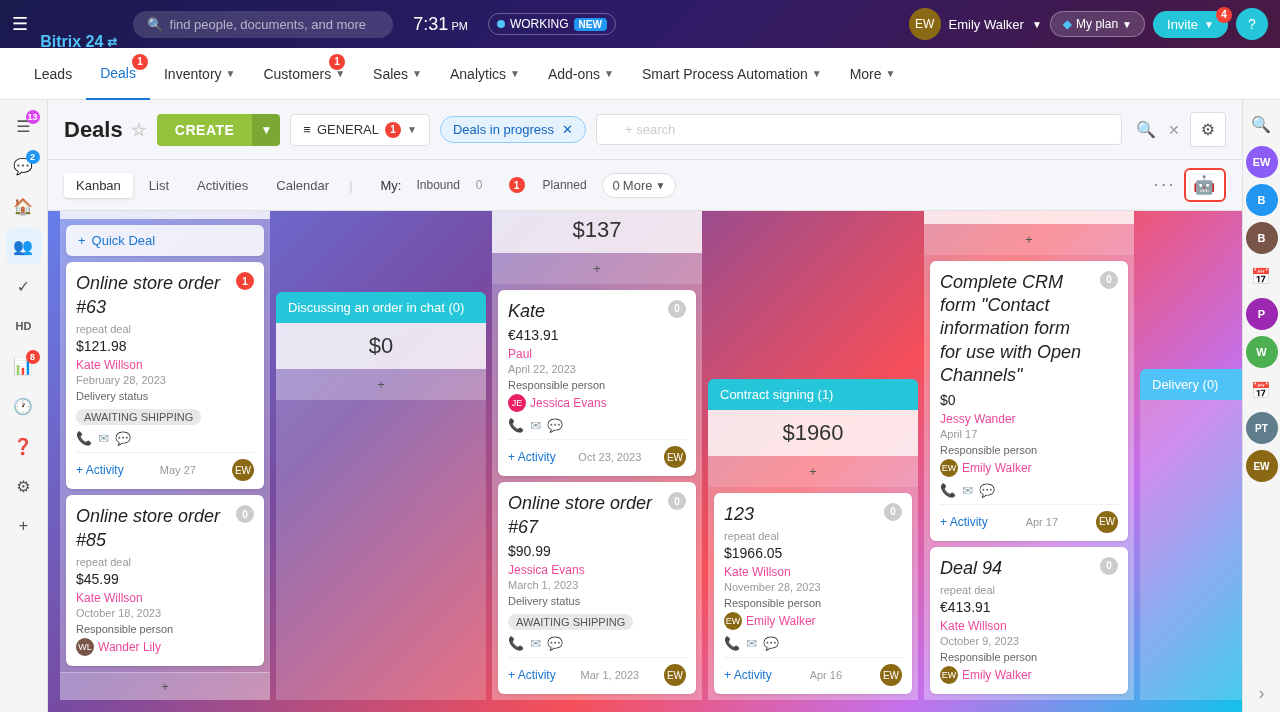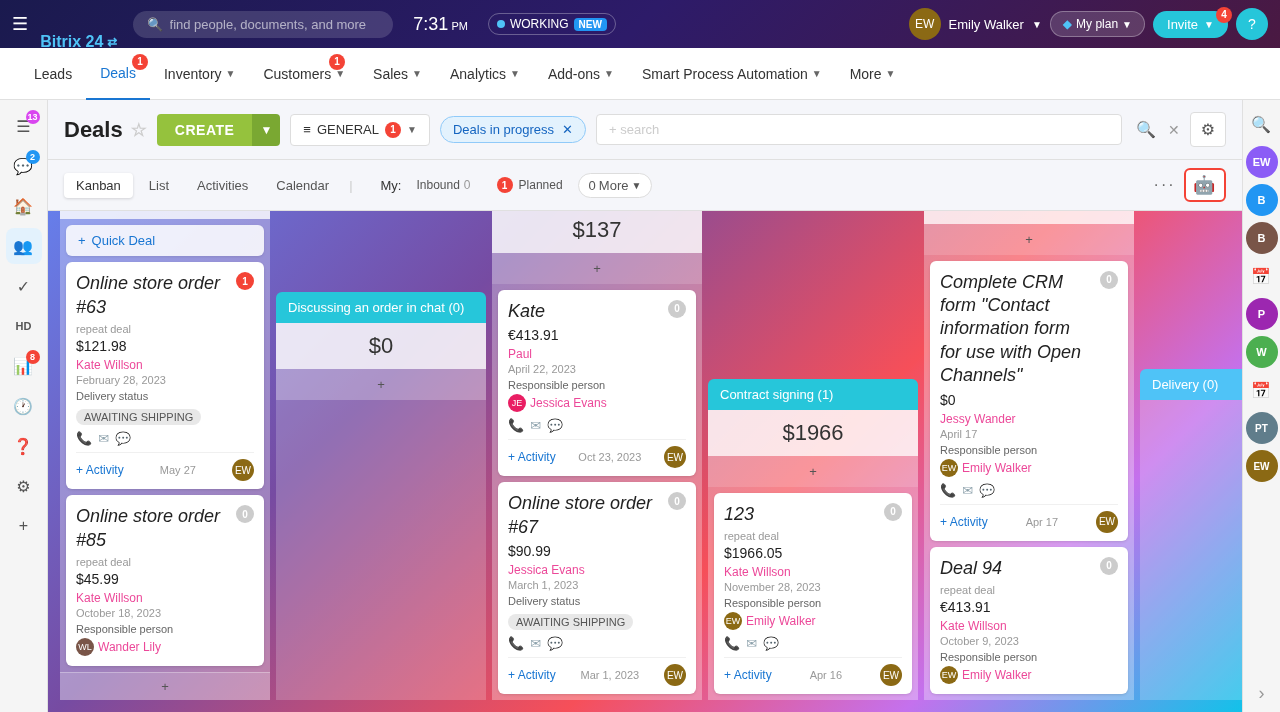--- a/index.html
+++ b/index.html
@@ -104,38 +104,38 @@
     .filter-btn {
       display: flex; align-items: center; gap: 6px; background: white; border: 1px solid #ddd;
       border-radius: 4px; padding: 7px 12px; cursor: pointer; font-size: 13px; color: #333;
     }
     .filter-badge { background: #f44336; color: white; font-size: 10px; font-weight: bold; width: 16px; height: 16px; border-radius: 50%; display: flex; align-items: center; justify-content: center; }
     .active-filter {
       display: flex; align-items: center; gap: 6px; background: #e3f2fd; border: 1px solid #90caf9;
       border-radius: 20px; padding: 5px 12px; font-size: 13px; color: #1565c0;
     }
     .filter-close { cursor: pointer; color: #1565c0; margin-left: 2px; }
-    .search-filter { flex: 1; background: white; border: 1px solid #ddd; border-radius: 4px; padding: 7px 12px; display: flex; align-items: center; }
+    .search-filter { flex: 1; background: white; border: 1px solid #ddd; border-radius: 4px; padding: 7px 28px; display: flex; align-items: center; }
     .settings-btn { background: white; border: 1px solid #ddd; border-radius: 4px; padding: 7px 10px; cursor: pointer; color: #555; font-size: 16px; }
 
     
     .view-tabs {
       display: flex; align-items: center; padding: 8px 16px; gap: 4px;
       background: #f5f6fa; border-bottom: 1px solid #e0e0e0;
     }
     .view-tab {
       padding: 5px 12px; border-radius: 4px; cursor: pointer; font-size: 13px;
       color: #555; border: none; background: none;
     }
     .view-tab.active { background: white; box-shadow: 0 1px 3px rgba(0,0,0,0.15); color: #333; font-weight: 500; }
     .view-sep { color: #ccc; margin: 0 4px; }
     .my-filter { display: flex; align-items: center; gap: 4px; margin-left: 20px; }
     .my-label { color: #333; font-size: 13px; }
     .filter-chip {
-      display: flex; align-items: center; gap: 4px; padding: 4px 10px; border-radius: 20px;
+      display: flex; align-items: center; gap: 16px; padding: 4px 10px; border-radius: 20px;
       font-size: 12px; cursor: pointer; color: #555; border: 1px solid transparent;
     }
     .filter-chip .count { color: #999; }
     .more-chip { display: flex; align-items: center; gap: 3px; padding: 4px 10px; border-radius: 20px; cursor: pointer; font-size: 13px; color: #555; border: 1px solid #ddd; background: white; }
     .three-dots { margin-left: auto; cursor: pointer; color: #666; font-size: 16px; letter-spacing: 2px; }
     .robot-btn {
       background: white; border: 2px solid #f44336; border-radius: 6px;
       padding: 5px 10px; cursor: pointer; font-size: 18px; color: #555;
     }
 
@@ -505,21 +505,21 @@
                 <div style="width:22px;height:22px;border-radius:50%;background:#8b6914;display:flex;align-items:center;justify-content:center;color:white;font-size:10px">EW</div>
               </div>
             </div>
           </div>
         </div>
 
         <div class="kanban-col">
           <div class="col-header cyan">
             <span>Contract signing (1)</span>
           </div>
-          <div class="col-total">$1966</div>
+          <div class="col-total">$1960</div>
           <div style="background:rgba(255,255,255,0.4);text-align:center;padding:8px;cursor:pointer;color:#555">+</div>
           <div class="col-cards">
 
             <div class="deal-card">
               <div class="card-header">
                 <span class="card-title">123</span>
                 <span class="card-badge zero">0</span>
               </div>
               <div class="card-repeat">repeat deal</div>
               <div class="card-amount">$1966.05</div>

